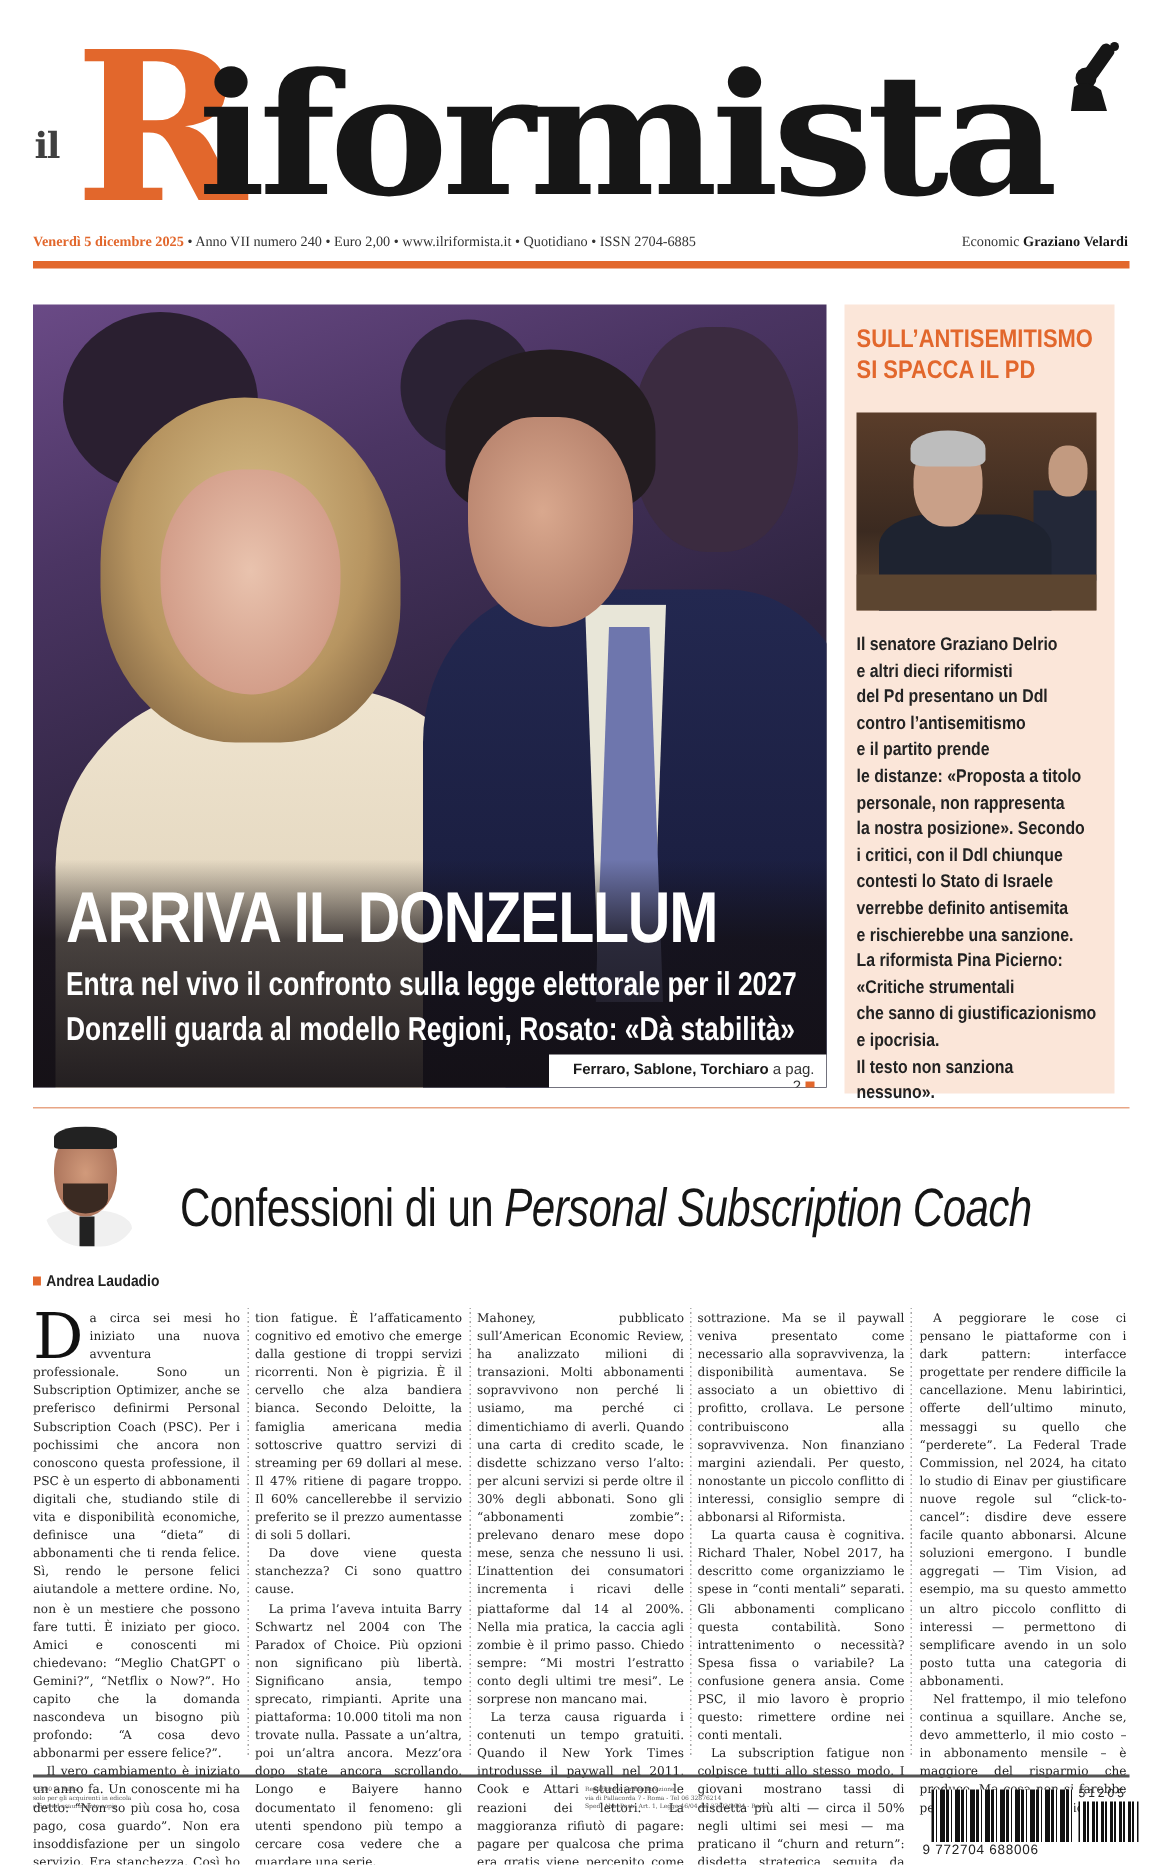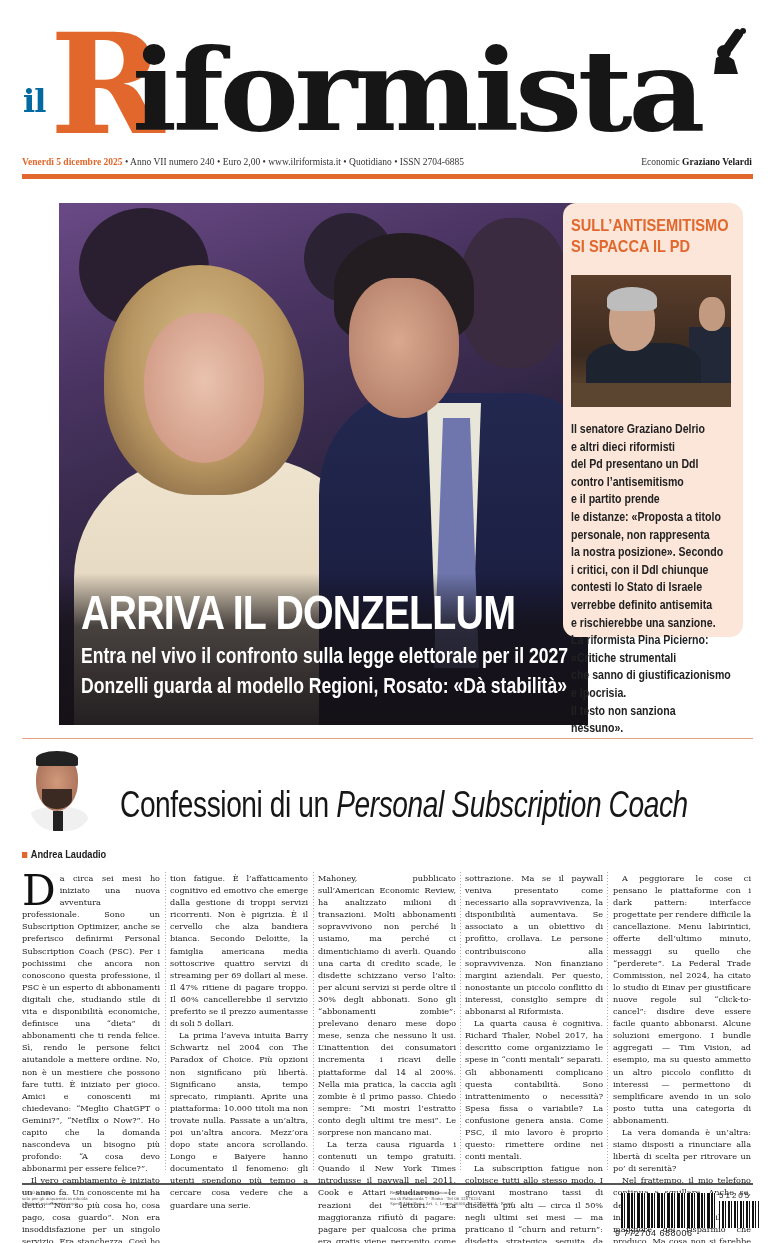--- a/index.html
+++ b/index.html
@@ -1,34 +1,34 @@
 <!DOCTYPE html>
 <html><head>
 <meta charset="utf-8">
 <style>
   * { box-sizing: border-box; margin: 0; padding: 0; }
   html, body { width: 772px; height: 1243px; background: #ffffff; overflow: hidden; }
   body { position: relative; font-family: "Liberation Serif", serif; color: #1a1a1a; }
 
   
   .masthead { position: absolute; left: 20px; top: 12px; width: 732px; height: 140px; }
-  .mh-il { position: absolute; left: 3px; top: 70px; font-family: "DejaVu Serif", serif; font-weight: bold; font-size: 32px; color: #0369a1; letter-spacing: -1px; }
+  .mh-il { position: absolute; left: 3px; top: 70px; font-family: "DejaVu Serif", serif; font-weight: bold; font-size: 24px; color: #404040; letter-spacing: -1px; }
   .mh-r { position: absolute; left: 30px; top: 8px; font-family: "DejaVu Serif", serif; font-weight: bold; font-size: 138px; line-height: 130px; color: #e2672c; }
   .mh-rest { position: absolute; left: 112px; top: 14px; font-family: "DejaVu Serif", serif; font-weight: bold; font-size: 112px; line-height: 130px; color: #161616; letter-spacing: -4px; transform: scaleX(1.06); transform-origin: left; }
   .mh-mascot { position: absolute; left: 690px; top: 14px; width: 44px; height: 50px; }
 
   .dateline { position: absolute; left: 22px; top: 157px; width: 730px; height: 14px; font-family: Liberation Serif, serif; font-size: 9.5px; color: #333; }
   .dateline .date { color: #e2672c; font-weight: bold; }
   .dateline .dir { position: absolute; right: 0; top: 0; }
   .dateline .dir b { color: #1a1a1a; }
   .orange-rule { position: absolute; left: 22px; top: 174px; width: 731px; height: 5px; background: #e2672c; }
 
   
   .hero { position: absolute; left: 22px; top: 203px; width: 529px; height: 522px; overflow: hidden;
-    background: linear-gradient(160deg, #6a4a86 0%, #4b3563 25%, #2e2440 55%, #1d1a26 100%); margin-left: 37px; }
+    background: linear-gradient(160deg, #6a4a86 0%, #4b3563 25%, #2e2440 55%, #1d1a26 100%); }
   .hero .crowd1 { position: absolute; left: 20px; top: 5px; width: 130px; height: 120px; border-radius: 50%; background: #2a1f30; }
   .hero .crowd2 { position: absolute; left: 400px; top: 15px; width: 110px; height: 150px; border-radius: 45%; background: #3b2b40; }
   .hero .crowd3 { position: absolute; left: 245px; top: 10px; width: 90px; height: 90px; border-radius: 50%; background: #2b2234; }
   .hero .woman-hair { position: absolute; left: 45px; top: 62px; width: 200px; height: 230px; border-radius: 48% 52% 40% 45%; background: radial-gradient(ellipse at 50% 40%, #d9c08a 0%, #b79561 55%, #6b5035 100%); }
   .hero .woman-face { position: absolute; left: 85px; top: 110px; width: 120px; height: 150px; border-radius: 45% 45% 50% 50%; background: radial-gradient(ellipse at 50% 45%, #e9c3ae 0%, #d39e8a 70%, #b07f6e 100%); }
   .hero .woman-coat { position: absolute; left: 15px; top: 255px; width: 300px; height: 300px; border-radius: 40% 40% 0 0; background: linear-gradient(180deg, #efe4cf 0%, #d9cbb1 100%); }
   .hero .man-hair { position: absolute; left: 275px; top: 30px; width: 140px; height: 110px; border-radius: 50% 50% 30% 30%; background: #231c20; }
   .hero .man-face { position: absolute; left: 290px; top: 75px; width: 110px; height: 140px; border-radius: 40% 45% 50% 50%; background: radial-gradient(ellipse at 45% 45%, #d9a88e 0%, #b27d68 80%); }
   .hero .man-suit { position: absolute; left: 260px; top: 190px; width: 290px; height: 340px; border-radius: 30% 30% 0 0; background: linear-gradient(180deg, #232850 0%, #151836 100%); }
   .hero .man-shirt { position: absolute; left: 350px; top: 200px; width: 90px; height: 250px; background: #e8e6d8; clip-path: polygon(20% 0, 80% 0, 70% 100%, 30% 100%); }
@@ -36,21 +36,21 @@
   .hero .shade { position: absolute; left: 0; top: 370px; width: 100%; height: 152px; background: linear-gradient(180deg, rgba(0,0,0,0) 0%, rgba(20,16,20,0.75) 35%, rgba(20,16,20,0.92) 100%); }
   .hero-title { position: absolute; left: 22px; top: 382px; font-family: "Liberation Sans", sans-serif; font-weight: bold; font-size: 48px; color: #fff; letter-spacing: -1px; transform: scaleX(0.82); transform-origin: left; white-space: nowrap; }
   .hero-sub { position: absolute; left: 22px; font-family: "Liberation Sans", sans-serif; font-weight: bold; font-size: 22px; color: #fff; transform: scaleX(0.8); transform-origin: left; white-space: nowrap; }
   .hero-sub.l1 { top: 440px; }
   .hero-sub.l2 { top: 470px; }
   .hero-credit { position: absolute; right: 0; bottom: 0; width: 185px; height: 22px; background: #fff; font-family: "Liberation Sans", sans-serif; font-size: 10px; color: #333; padding: 5px 8px 0 10px; text-align: right; }
   .hero-credit b { color: #1a1a1a; }
   .sq { display: inline-block; width: 6px; height: 6px; background: #e2672c; margin-left: 3px; vertical-align: middle; }
 
   
-  .sidebar { position: absolute; left: 563px; top: 203px; width: 180px; height: 434px; background: #fbe6d9; padding: 12px 8px; border-radius: 13px; }
+  .sidebar { position: absolute; left: 563px; top: 203px; width: 180px; height: 526px; background: #fbe6d9; padding: 12px 8px; }
   .sidebar h2 { font-family: "Liberation Sans", sans-serif; font-weight: bold; font-size: 17px; line-height: 21px; color: #e2672c; transform: scaleX(0.86); transform-origin: left; width: 200px; }
   .side-photo { position: relative; margin-top: 18px; width: 160px; height: 132px; overflow: hidden; background: linear-gradient(180deg, #5a3d2a 0%, #3b2a20 60%, #6b4f36 100%); }
   .side-photo .p1 { position: absolute; left: 38px; top: 18px; width: 46px; height: 58px; border-radius: 45%; background: #c9a088; }
   .side-photo .p1h { position: absolute; left: 36px; top: 12px; width: 50px; height: 24px; border-radius: 50% 50% 20% 20%; background: #bdbdbd; }
   .side-photo .p1b { position: absolute; left: 15px; top: 68px; width: 115px; height: 70px; border-radius: 30% 30% 0 0; background: #1e2330; }
   .side-photo .p2 { position: absolute; left: 128px; top: 22px; width: 26px; height: 34px; border-radius: 45%; background: #c29a80; }
   .side-photo .p2b { position: absolute; left: 118px; top: 52px; width: 42px; height: 60px; background: #232838; }
   .side-photo .desk { position: absolute; left: 0; top: 108px; width: 160px; height: 24px; background: #5c4530; }
   .side-text { margin-top: 14px; font-family: "Liberation Sans", sans-serif; font-weight: bold; font-size: 12.3px; line-height: 17.6px; color: #222; transform: scaleX(0.86); transform-origin: left; width: 195px; }
   .side-text span { display: block; white-space: nowrap; }
@@ -116,20 +116,21 @@
   <div class="woman-face"></div>
   <div class="man-suit"></div>
   <div class="man-shirt"></div>
   <div class="man-tie"></div>
   <div class="man-hair"></div>
   <div class="man-face"></div>
   <div class="shade"></div>
   <div class="hero-title">ARRIVA IL DONZELLUM</div>
   <div class="hero-sub l1">Entra nel vivo il confronto sulla legge elettorale per il 2027</div>
   <div class="hero-sub l2">Donzelli guarda al modello Regioni, Rosato: «Dà stabilità»</div>
+  <div class="hero-credit"><b>Ferraro, Sablone, Torchiaro</b><span> a pag. 2</span><span class="sq"></span></div>
 </div>
 
 <div class="sidebar">
   <h2>
     <span style="display:block">SULL’ANTISEMITISMO</span>
     <span style="display:block">SI SPACCA IL PD</span>
   </h2>
   <div class="side-photo">
     <div class="p2b"></div>
     <div class="p2"></div>
@@ -174,38 +175,38 @@
 
 <div class="columns">
   <div class="col" style="left:0">
     <span class="dropcap">D</span>
     <p class="noindent">a circa sei mesi ho iniziato una nuova avventura professionale. Sono un Subscription Optimizer, anche se preferisco definirmi Personal Subscription Coach (PSC). Per i pochissimi che ancora non conoscono questa professione, il PSC è un esperto di abbonamenti digitali che, studiando stile di vita e disponibilità economiche, definisce una “dieta” di abbonamenti che ti renda felice. Sì, rendo le persone felici aiutandole a mettere ordine. No, non è un mestiere che possono fare tutti. È iniziato per gioco. Amici e conoscenti mi chiedevano: “Meglio ChatGPT o Gemini?”, “Netflix o Now?”. Ho capito che la domanda nascondeva un bisogno più profondo: “A cosa devo abbonarmi per essere felice?”.</p>
     <p>Il vero cambiamento è iniziato un anno fa. Un conoscente mi ha detto: “Non so più cosa ho, cosa pago, cosa guardo”. Non era insoddisfazione per un singolo servizio. Era stanchezza. Così ho iniziato a studiare. Gli esperti la chiamano subscrip-</p>
   </div>
   <div class="col-sep" style="left:143px"></div>
   <div class="col" style="left:148px">
     <p class="noindent">tion fatigue. È l’affaticamento cognitivo ed emotivo che emerge dalla gestione di troppi servizi ricorrenti. Non è pigrizia. È il cervello che alza bandiera bianca. Secondo Deloitte, la famiglia americana media sottoscrive quattro servizi di streaming per 69 dollari al mese. Il 47% ritiene di pagare troppo. Il 60% cancellerebbe il servizio preferito se il prezzo aumentasse di soli 5 dollari.</p>
+    <p>Da dove viene questa stanchezza? Ci sono quattro cause.</p>
     <p>La prima l’aveva intuita Barry Schwartz nel 2004 con The Paradox of Choice. Più opzioni non significano più libertà. Significano ansia, tempo sprecato, rimpianti. Aprite una piattaforma: 10.000 titoli ma non trovate nulla. Passate a un’altra, poi un’altra ancora. Mezz’ora dopo state ancora scrollando. Longo e Baiyere hanno documentato il fenomeno: gli utenti spendono più tempo a cercare cosa vedere che a guardare una serie.</p>
 
   </div>
   <div class="col-sep" style="left:291px"></div>
   <div class="col" style="left:296px">
     <p class="noindent">Mahoney, pubblicato sull’American Economic Review, ha analizzato milioni di transazioni. Molti abbonamenti sopravvivono non perché li usiamo, ma perché ci dimentichiamo di averli. Quando una carta di credito scade, le disdette schizzano verso l’alto: per alcuni servizi si perde oltre il 30% degli abbonati. Sono gli “abbonamenti zombie”: prelevano denaro mese dopo mese, senza che nessuno li usi. L’inattention dei consumatori incrementa i ricavi delle piattaforme dal 14 al 200%. Nella mia pratica, la caccia agli zombie è il primo passo. Chiedo sempre: “Mi mostri l’estratto conto degli ultimi tre mesi”. Le sorprese non mancano mai.</p>
     <p>La terza causa riguarda i contenuti un tempo gratuiti. Quando il New York Times introdusse il paywall nel 2011, Cook e Attari studiarono le reazioni dei lettori. La maggioranza rifiutò di pagare: pagare per qualcosa che prima era gratis viene percepito come una</p>
   </div>
   <div class="col-sep" style="left:438px"></div>
   <div class="col" style="left:443px">
     <p class="noindent">sottrazione. Ma se il paywall veniva presentato come necessario alla sopravvivenza, la disponibilità aumentava. Se associato a un obiettivo di profitto, crollava. Le persone contribuiscono alla sopravvivenza. Non finanziano margini aziendali. Per questo, nonostante un piccolo conflitto di interessi, consiglio sempre di abbonarsi al Riformista.</p>
     <p>La quarta causa è cognitiva. Richard Thaler, Nobel 2017, ha descritto come organizziamo le spese in “conti mentali” separati. Gli abbonamenti complicano questa contabilità. Sono intrattenimento o necessità? Spesa fissa o variabile? La confusione genera ansia. Come PSC, il mio lavoro è proprio questo: rimettere ordine nei conti mentali.</p>
     <p>La subscription fatigue non colpisce tutti allo stesso modo. I giovani mostrano tassi di disdetta più alti — circa il 50% negli ultimi sei mesi — ma praticano il “churn and return”: disdetta strategica seguita da riattivazione. Gli anziani faticano con la complessità tecnica.</p>
   </div>
   <div class="col-sep" style="left:585px"></div>
   <div class="col" style="left:591px">
     <p>A peggiorare le cose ci pensano le piattaforme con i dark pattern: interfacce progettate per rendere difficile la cancellazione. Menu labirintici, offerte dell’ultimo minuto, messaggi su quello che “perderete”. La Federal Trade Commission, nel 2024, ha citato lo studio di Einav per giustificare nuove regole sul “click-to-cancel”: disdire deve essere facile quanto abbonarsi. Alcune soluzioni emergono. I bundle aggregati — Tim Vision, ad esempio, ma su questo ammetto un altro piccolo conflitto di interessi — permettono di semplificare avendo in un solo posto tutta una categoria di abbonamenti.</p>
-    <p>La vera domanda è un’altra: siamo disposti a rinunciare alla libertà di scelta per ritrovare un po’ di serenità?</p>
     <p>Nel frattempo, il mio telefono continua a squillare. Anche se, devo ammetterlo, il mio costo – in abbonamento mensile – è maggiore del risparmio che produco. Ma cosa non si farebbe per essere finalmente felici?</p>
   </div>
 </div>
 
 <div class="footer-rule"></div>
 <div class="footer-left">
   <div>€ 3,00 in Italia</div>
   <div>solo per gli acquirenti in edicola</div>
   <div>e fino ad esaurimento copie</div>
 </div>

